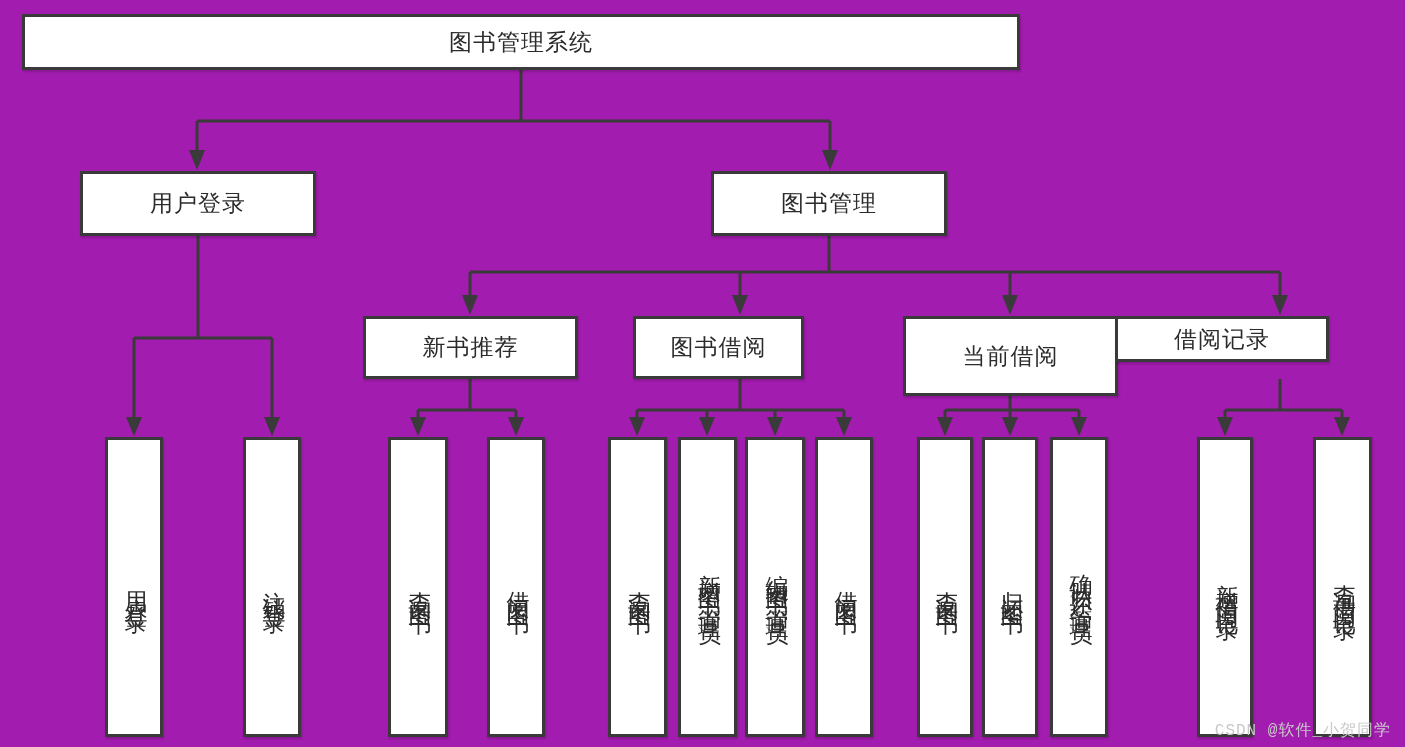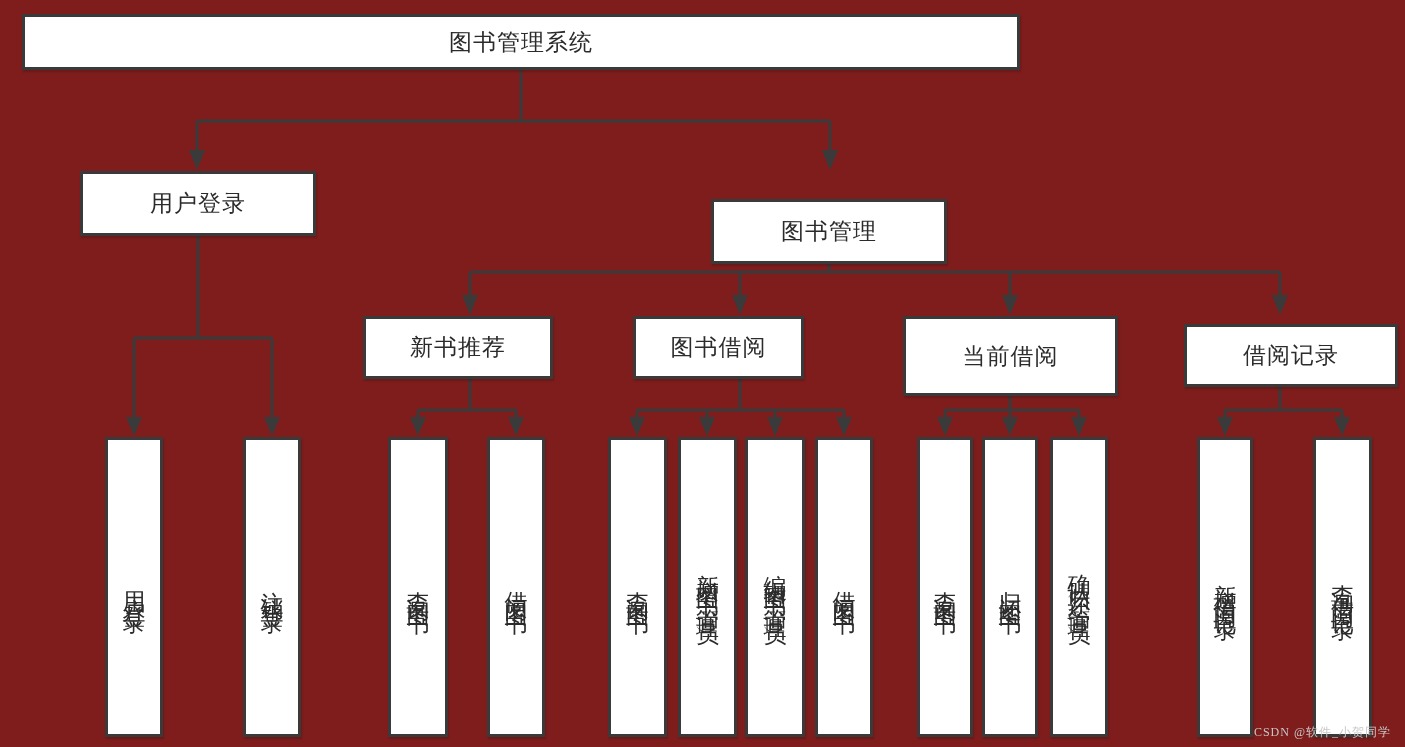--- a/index.html
+++ b/index.html
@@ -1,22 +1,22 @@
 <!DOCTYPE html>
 <html><head>
 <meta charset="utf-8">
 <style>
   html, body { margin: 0; padding: 0; background: #ffffff; }
   .stage {
     position: relative;
     width: 1405px;
     height: 747px;
-    background: #7f1d1d;
+    background: #a21caf;
     overflow: hidden;
-    font-family: Liberation Serif, serif;
+    font-family: Liberation Mono, monospace;
   }
   .wires {
     position: absolute;
     left: 0; top: 0;
     width: 1405px; height: 747px;
     pointer-events: none;
   }
   .box {
     position: absolute;
     box-sizing: border-box;
@@ -38,21 +38,21 @@
     text-orientation: mixed;
     font-size: 23px;
     line-height: 1;
     letter-spacing: 7px;
     white-space: nowrap;
   }
   .watermark {
     position: absolute;
     right: 14px;
     bottom: 6px;
-    font-size: 12px;
+    font-size: 16px;
     color: #c8c8c8;
     letter-spacing: 1px;
     z-index: 5;
     white-space: nowrap;
   }
 </style>
 </head>
 <body>
 
 <div class="stage">
@@ -104,34 +104,34 @@
     </g>
   </svg>
 
   <div class="box" style="left:22px; top:14px; width:998px; height:56px;">
     <span class="h-label">图书管理系统</span>
   </div>
 
   <div class="box" style="left:80px; top:171px; width:236px; height:65px;">
     <span class="h-label">用户登录</span>
   </div>
-  <div class="box" style="left:711px; top:171px; width:236px; height:65px;margin-top:28px;">
+  <div class="box" style="left:711px; top:171px; width:236px; height:65px;">
     <span class="h-label">图书管理</span>
   </div>
 
-  <div class="box" style="left:363px; top:316px; width:190px; height:63px;">
+  <div class="box" style="left:363px; top:316px; width:215px; height:63px;">
     <span class="h-label">新书推荐</span>
   </div>
   <div class="box" style="left:633px; top:316px; width:171px; height:63px;">
     <span class="h-label">图书借阅</span>
   </div>
   <div class="box" style="left:903px; top:316px; width:215px; height:80px;">
     <span class="h-label">当前借阅</span>
   </div>
-  <div class="box" style="left:1184px; top:316px; width:214px; height:63px;margin-top:8px;">
+  <div class="box" style="left:1115px; top:316px; width:214px; height:46px;">
     <span class="h-label">借阅记录</span>
   </div>
 
   <div class="box" style="left:105px; top:437px; width:58px; height:300px;">
     <span class="v-label">用户登录</span>
   </div>
   <div class="box" style="left:243px; top:437px; width:58px; height:300px;">
     <span class="v-label">注销登录</span>
   </div>
 

